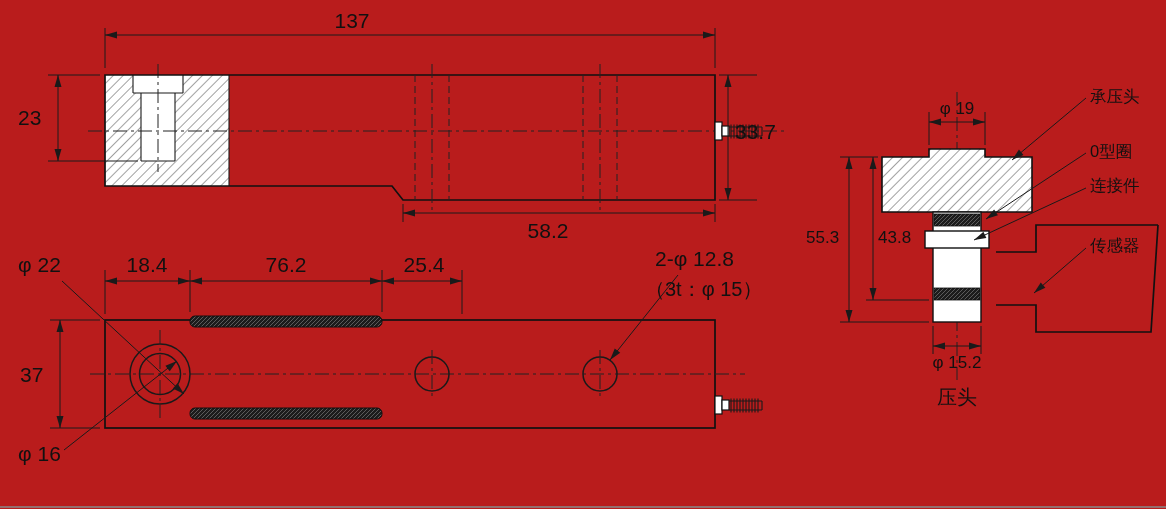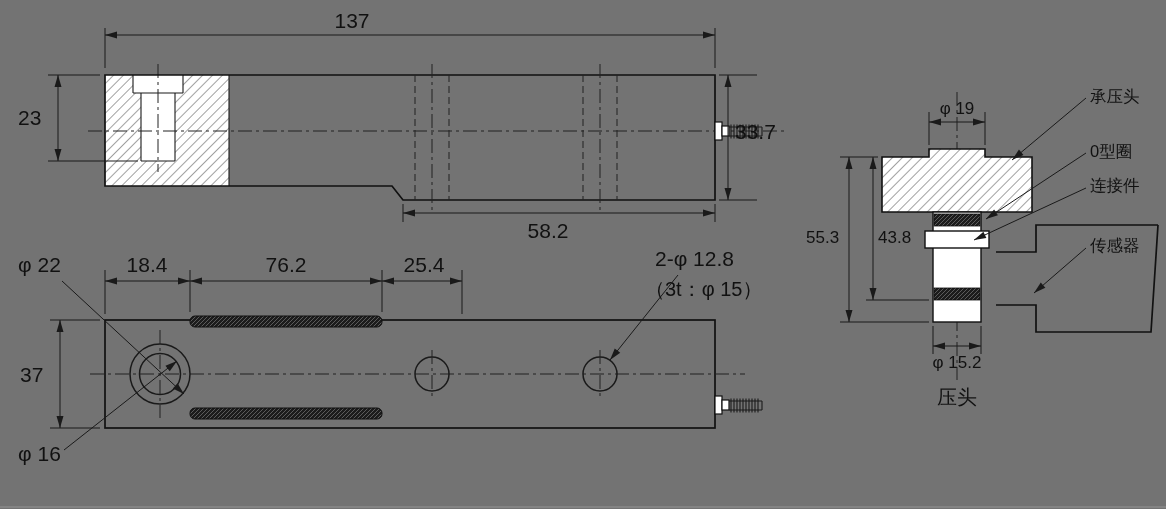--- a/index.html
+++ b/index.html
@@ -1,16 +1,16 @@
 <!DOCTYPE html>
 <html><head>
 <meta charset="utf-8">
 <style>
   html,body{margin:0;padding:0;background:#fff;}
-  .canvas{width:1166px;height:509px;background:#737373;position:relative;overflow:hidden;
+  .canvas{width:1166px;height:509px;background:#b91c1c;position:relative;overflow:hidden;
           font-family:"Liberation Sans","DejaVu Sans",sans-serif;}
   svg{display:block}
   text{fill:#111;}
   .dim-t{font-size:21px;}
   .dim-s{font-size:17px;}
   .lbl{font-size:16.5px;}
   .cap{font-size:20px;}
   .mid{text-anchor:middle;}
   .outline{fill:none;stroke:#111;stroke-width:1.7;}
   .thin{fill:none;stroke:#1a1a1a;stroke-width:1.1;}

